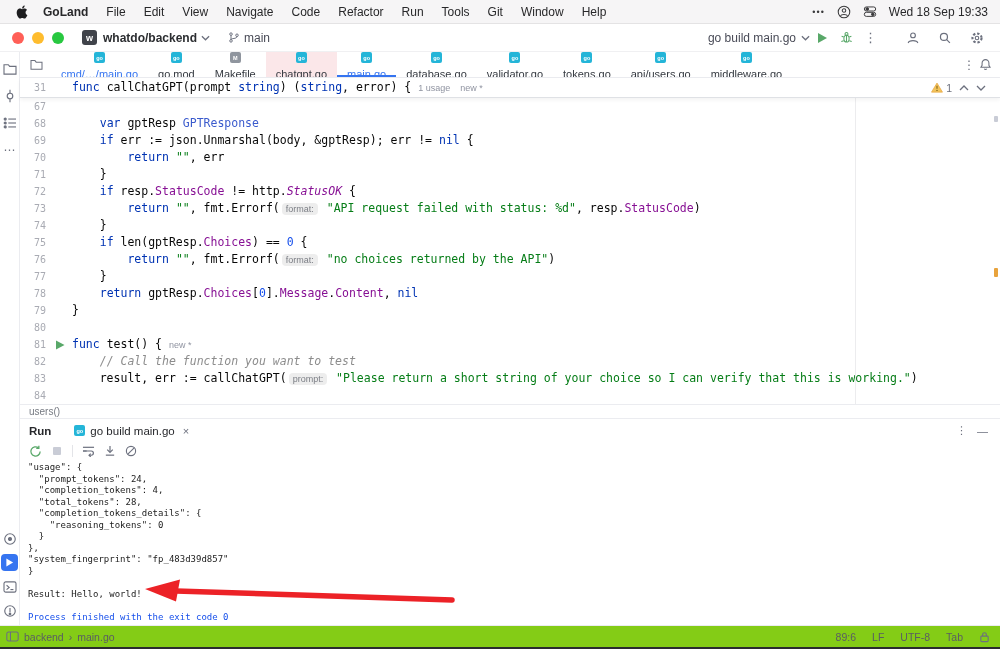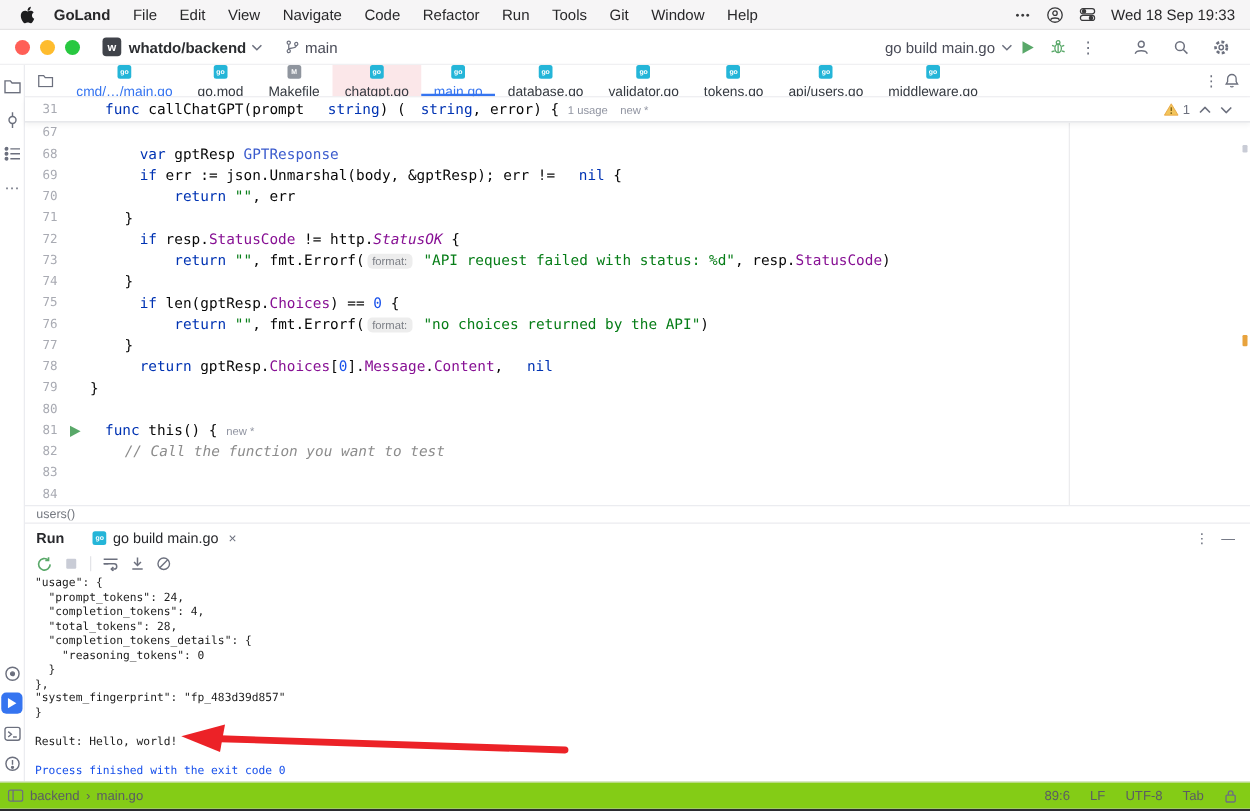--- a/index.html
+++ b/index.html
@@ -77,21 +77,21 @@
   .sticky { height:20px; flex:none; display:flex; align-items:center; background:#fff;
             border-bottom:1px solid #dfe1e5; box-shadow:0 2px 4px rgba(0,0,0,.05);
             position:relative; z-index:3; }
   .sticky .gutter { height:17px; }
   .sticky-right { margin-left:auto; display:flex; align-items:center; gap:7px; padding-right:14px;
                   font-size:10.5px; color:#6c707e; }
   .warnpill { display:flex; align-items:center; gap:3px; }
 
   .editor { height:306px; flex:none; position:relative; overflow:hidden; }
   .eline { display:flex; height:17px; }
-  .tk-k { color:#0033b3;margin-left:12px; } .tk-s { color:#067d17; } .tk-n { color:#1750eb; }
+  .tk-k { color:#0033b3; } .tk-s { color:#067d17; } .tk-n { color:#1750eb; }
   .tk-f { color:#871094; } .tk-fc { color:#871094; font-style:italic; }
   .tk-t { color:#3b5bcd; } .tk-c { color:#8c8c8c; font-style:italic; } .tk-p { color:#080808; }
   .tk-h { font-size:9px; background:#ededed; color:#7b7e85; border-radius:4px; padding:1px 4px;
           margin:0 2px; font-family:"Liberation Sans", sans-serif; }
   .tk-v { font-size:9px; color:#9094a1; font-family:"Liberation Sans", sans-serif; }
   .margin-line { position:absolute; top:0; bottom:0; left:835px; width:1px; background:#ececee; }
   .sb-mark { position:absolute; right:2px; width:4px; height:9px; border-radius:1px; }
 
   .crumb { height:14px; flex:none; font-size:10px; color:#767a82; padding-left:9px;
            border-top:1px solid #ebecf0; display:flex; align-items:center; }
@@ -466,32 +466,33 @@
             </div>
             <div class="eline">
               <div class="gutter">
                 <span class="lnum">81</span>
                 <span class="runico">
                   <svg width="10" height="10" viewBox="0 0 10 10">
                     <polygon points="1,0.5 9.5,5 1,9.5" fill="#59A869"></polygon>
                   </svg>
                 </span>
               </div>
-              <div class="codetext"><span class="tk-k">func</span><span class="tk-p"> this() { </span><span class="tk-v">new *</span></div>
+              <div class="codetext"><span class="tk-k">func</span><span class="tk-p"> test() { </span><span class="tk-v">new *</span></div>
             </div>
             <div class="eline">
               <div class="gutter">
                 <span class="lnum">82</span>
               </div>
               <div class="codetext"><span class="tk-p">    </span><span class="tk-c">// Call the function you want to test</span></div>
             </div>
             <div class="eline">
               <div class="gutter">
                 <span class="lnum">83</span>
               </div>
+              <div class="codetext"><span class="tk-p">    result, err := callChatGPT(</span><span class="tk-h">prompt:</span><span class="tk-p"> </span><span class="tk-s">"Please return a short string of your choice so I can verify that this is working."</span><span class="tk-p">)</span></div>
             </div>
             <div class="eline">
               <div class="gutter">
                 <span class="lnum">84</span>
               </div>
               <div class="codetext"></div>
             </div>
           </div>
 
         <div class="crumb">users()</div>

